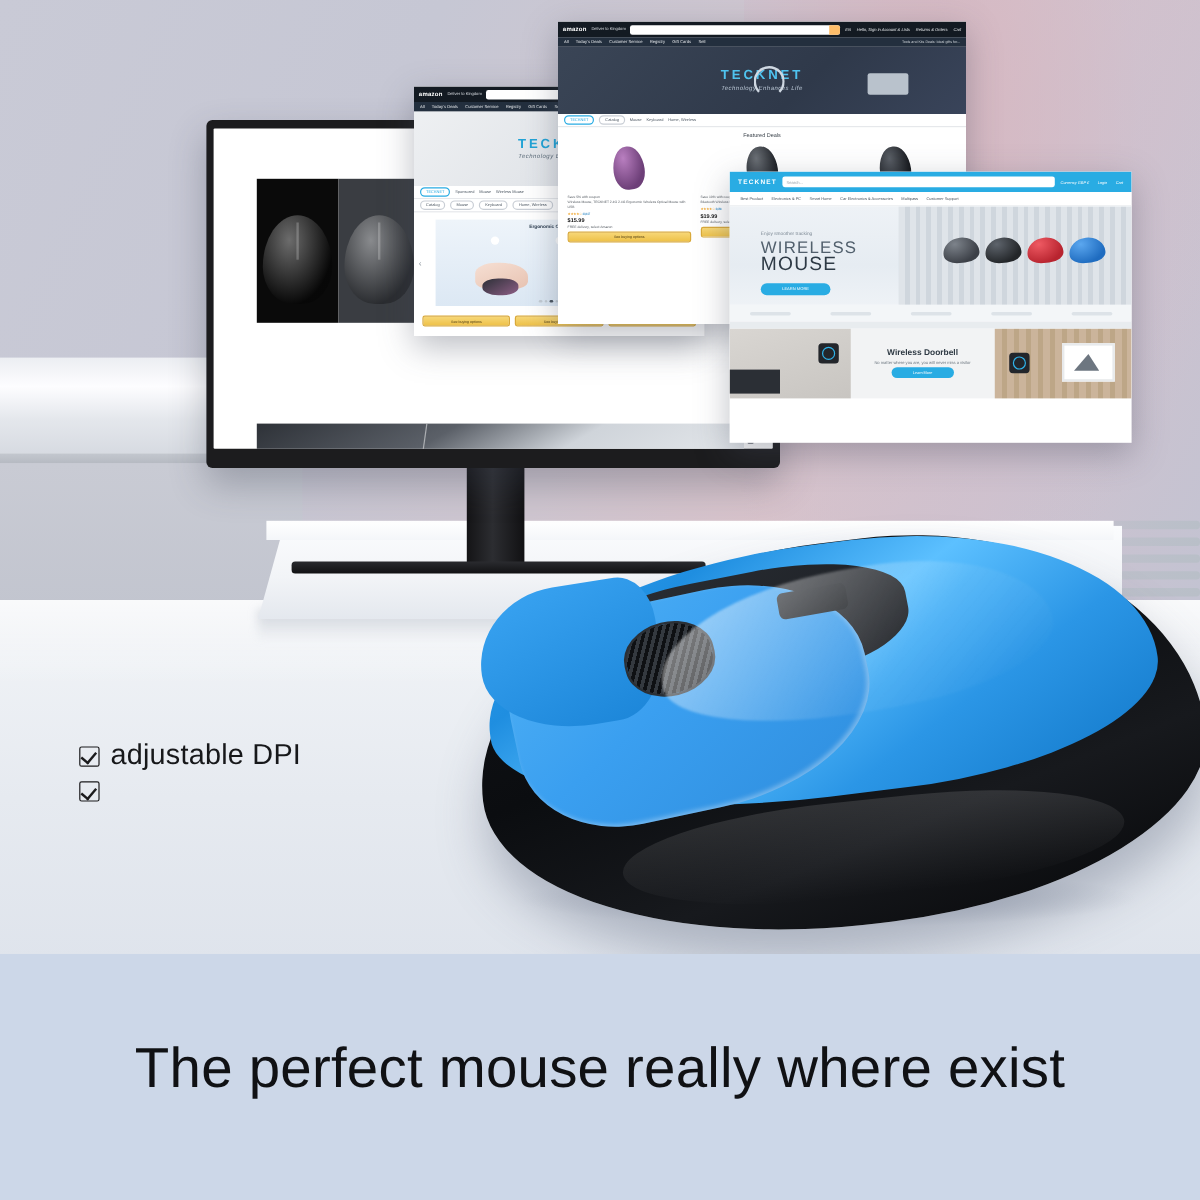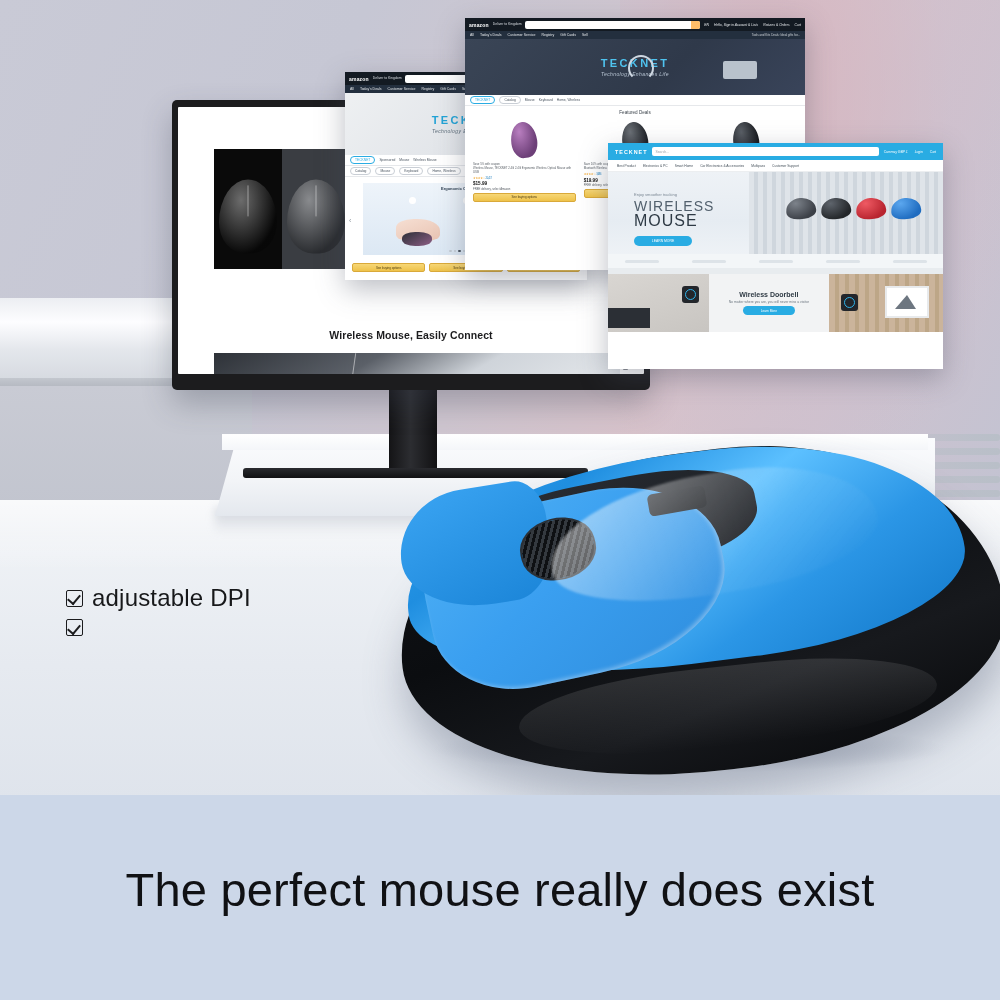--- a/index.html
+++ b/index.html
@@ -181,21 +181,21 @@
         background:linear-gradient(160deg,#24282e,#14171b);border-radius:5px;}
   .hm-sidelip{position:absolute;left:2px;top:36px;width:150px;height:118px;transform:rotate(-9deg);
         background:linear-gradient(160deg,#3aa4f2,#1b85d8);border-radius:48% 20% 30% 60%/56% 34% 50% 48%;}
   .hm-base-sheen{position:absolute;left:120px;top:214px;width:420px;height:80px;transform:rotate(-6deg);
         background:linear-gradient(180deg,rgba(255,255,255,.12),rgba(255,255,255,0));
         border-radius:50%/60%;}
   .hm-shadow{position:absolute;left:430px;top:725px;width:520px;height:48px;
         background:radial-gradient(ellipse at center,rgba(120,130,150,.48),rgba(120,130,150,0) 70%);}
 
   
-  .features{position:absolute;left:66px;top:584px;}
+  .features{position:absolute;left:66px;top:616px;}
   .feat{display:flex;align-items:center;gap:9px;margin-bottom:7px;}
   .chk{width:15px;height:15px;border:1.6px solid #1b1b1d;border-radius:2px;position:relative;flex:none;}
   .chk:after{content:"";position:absolute;left:3px;top:1.5px;width:6px;height:10px;
         border-right:2.2px solid #1b1b1d;border-bottom:2.2px solid #1b1b1d;transform:rotate(40deg);}
   .feat-label{font-size:24px;color:#17181a;letter-spacing:.2px;}
 
   
   .band{position:absolute;left:0;top:795px;width:1000px;height:205px;background:#ccd7e8;}
   .band-txt{position:absolute;left:0;top:862px;width:1000px;text-align:center;
         font-size:47px;color:#101114;letter-spacing:.2px;}
@@ -250,21 +250,20 @@
           <span class="sw-mouse"></span>
           </div>
         <div style="background:#f0c9cd">
           <span class="sw-mouse"></span>
           </div>
         <div style="background:#8fd5bd">
           <span class="sw-mouse"></span>
           </div>
       </div>
 
-      <div class="scr-caption">Wireless Mouse, Easily Connect</div>
       <div class="scr-bottom"></div>
       <div class="mon-dot"></div>
     </div>
   </div>
 
   <div class="win" style="left:332px;top:72px;width:242px;height:208px;">
     <div class="amz-bar">
       <span class="amz-logo">amazon</span>
       <span class="amz-deliver">Deliver to
 Kingdom</span>
@@ -501,15 +500,15 @@
     <div class="feat">
       <span class="chk"></span>
       <span class="feat-label">adjustable DPI</span>
     </div>
     <div class="feat">
       <span class="chk"></span>
     </div>
   </div>
 
   <div class="band"></div>
-  <div class="band-txt">The perfect mouse really does exist</div>
+  <div class="band-txt">The perfect mouse really where exist</div>
 
 </div>
 
 </body></html>

